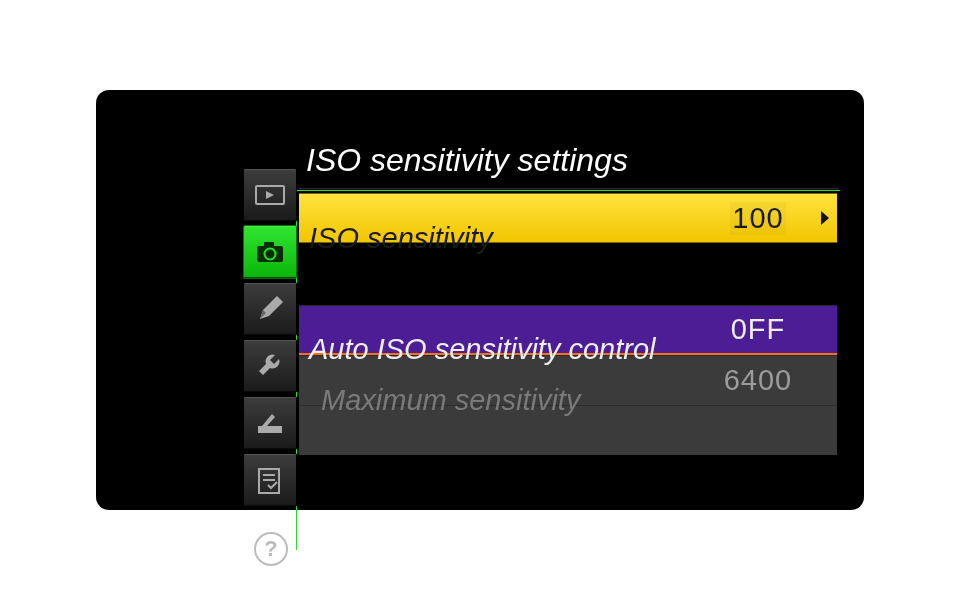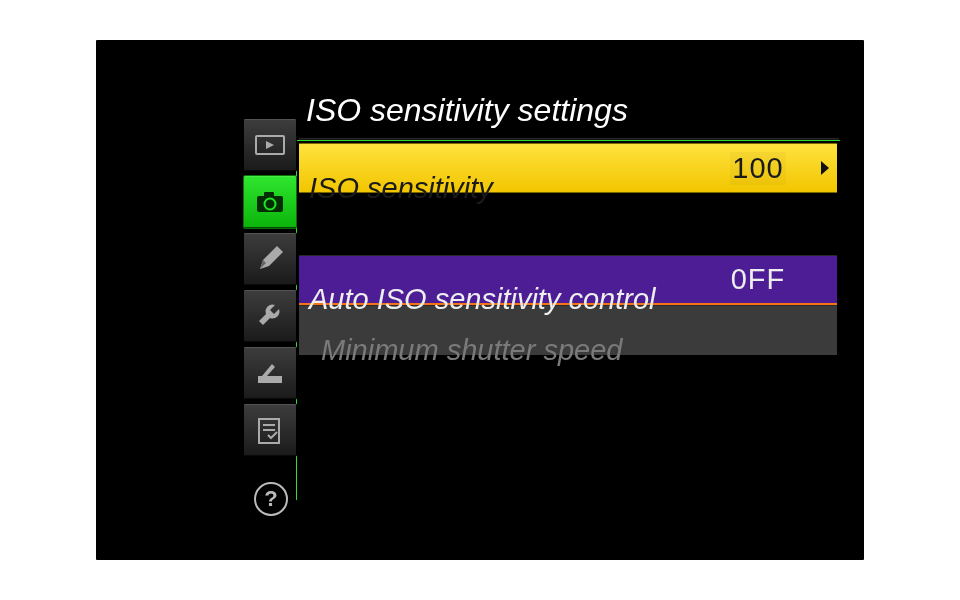--- a/index.html
+++ b/index.html
@@ -9,23 +9,23 @@
       background: #fff;
       font-family: Arial, Helvetica, sans-serif;
       overflow: hidden;
       display: flex;
       align-items: center;
       justify-content: center;
     }
     .screen {
       position: relative;
       width: 768px;
-      height: 520px;
+      height: 420px;
       background: #000;
-      border-radius: 1px;
+      border-radius: 13px;
     }
     .title {
       position: absolute;
       left: 210px;
       top: 52px;
       color: #fff;
       font-size: 32px;
       font-style: italic;
       font-weight: 400;
     }
@@ -215,21 +215,25 @@
     </div>
 
     <div class="spacer"></div>
 
     <div class="row section">
       <div class="label">Auto ISO sensitivity control</div>
       <div class="value"><span class="value-box">0FF</span></div>
       <div class="caret"></div>
     </div>
 
-
     <div class="row sub">
-      <div class="label">Minimum shutter speed</div>
+      <div class="label">Maximum sensitivity</div>
+      <div class="value"><span class="value-box">6400</span></div>
       <div class="caret"></div>
     </div>
 
+    <div class="row sub">
+      <div class="caret"></div>
+    </div>
+
   </div>
 
 </div>
 
 </body></html>

